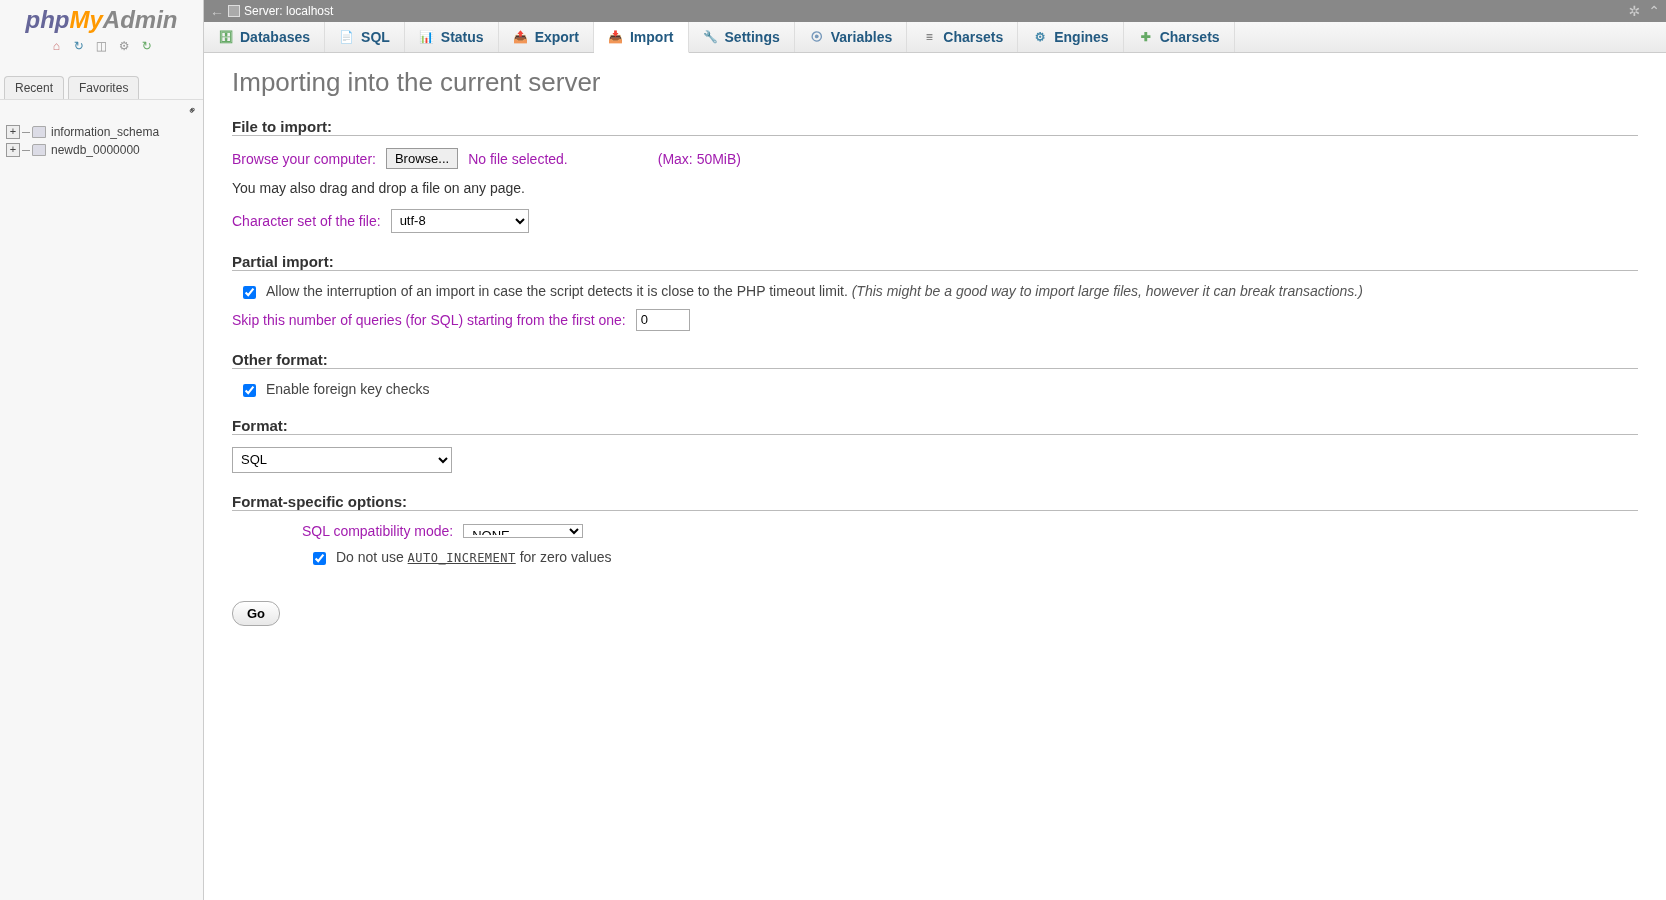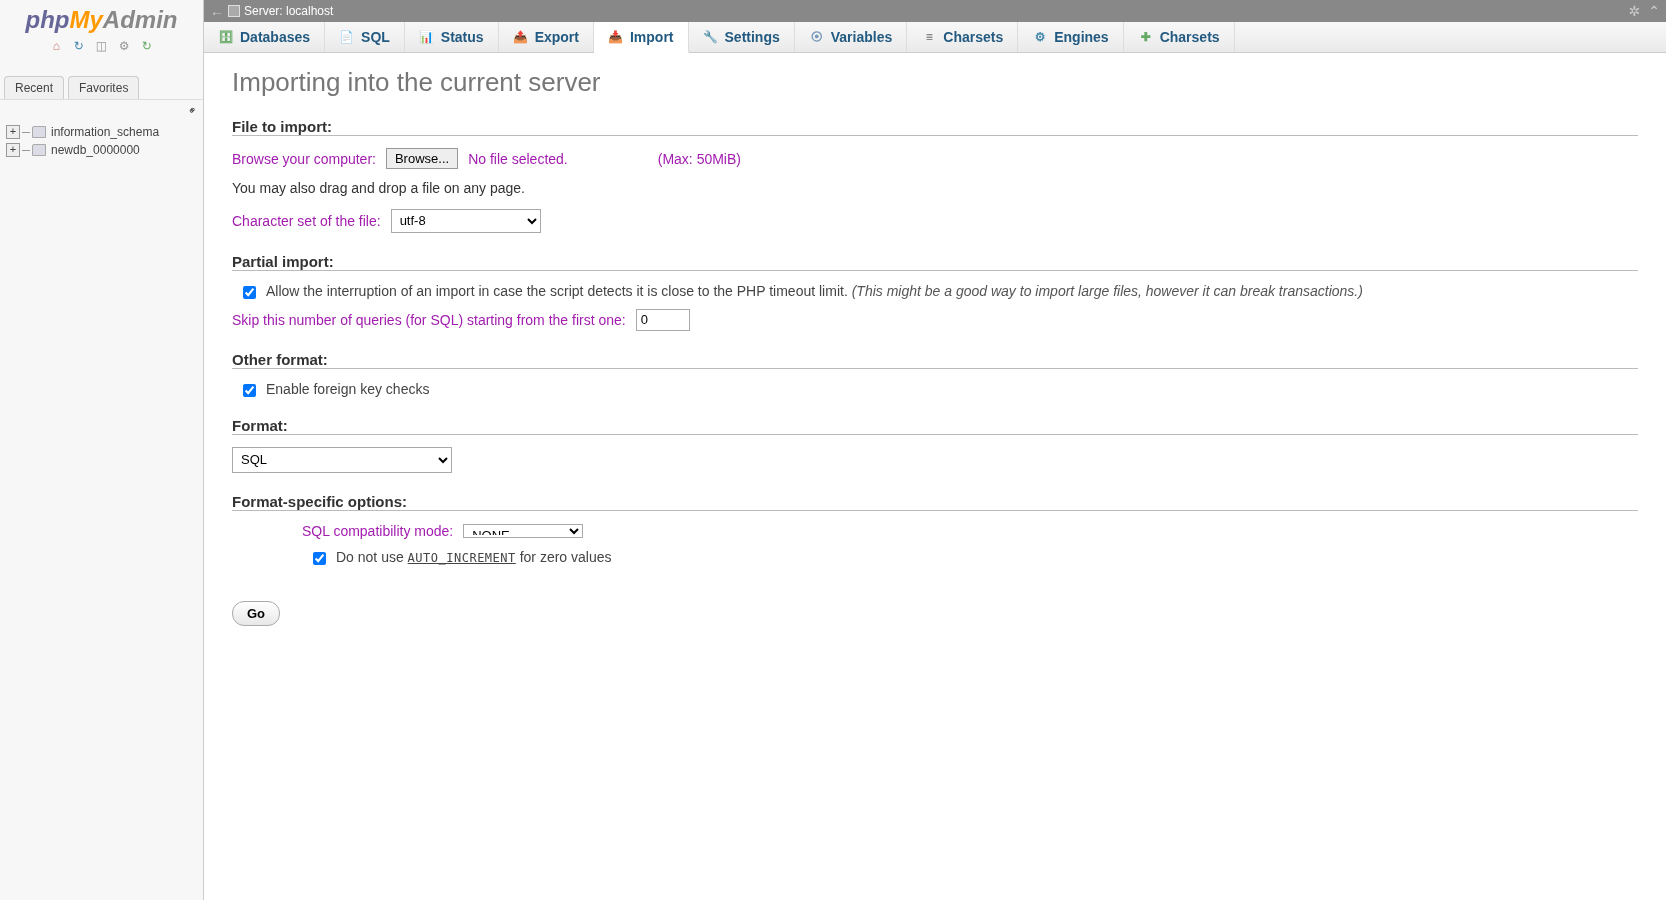--- a/index.html
+++ b/index.html
@@ -39,21 +39,21 @@
 .content { padding: 14px 28px 40px 28px; overflow-y: auto; }
 h2.page-title { font-size: 26px; color: #777; font-weight: normal; margin-bottom: 18px; }
 
 .section-heading { font-size: 15px; font-weight: bold; color: #333; border-bottom: 1px solid #bbb; margin: 20px 0 12px 0; }
 
 .helptext { font-size: 14px; color: #333; line-height: 1.4; }
 .row { margin: 10px 0; display:flex; align-items:center; gap:10px; flex-wrap:wrap; }
 .label-inline { font-size: 14px; color:#a21caf; }
 .file-browse { border: 1px solid #999; background: #eee; padding: 2px 8px; font-size: 13px; cursor:pointer; }
 select, input[type=number] { border: 1px solid #aaa; padding: 2px 4px; font-size: 13px; background:#fff; }
-.dropdown-utf8 { width: 150px; height:24px; }
+.dropdown-utf8 { width: 138px; height:24px; }
 .dropdown-sql { width: 220px; height:26px; }
 .dropdown-compat { width: 120px; height:14px; }
 .num-skip { width: 54px; height:22px; }
 
 .checkbox-line { display:flex; align-items:flex-start; gap:10px; margin: 6px 0; font-size:14px;padding-left:11px; }
 .checkbox-line input { margin-top: 3px; }
 .hint-italic { font-style: italic; color: #555; }
 
 .indent-block { padding-left: 70px; }
 

